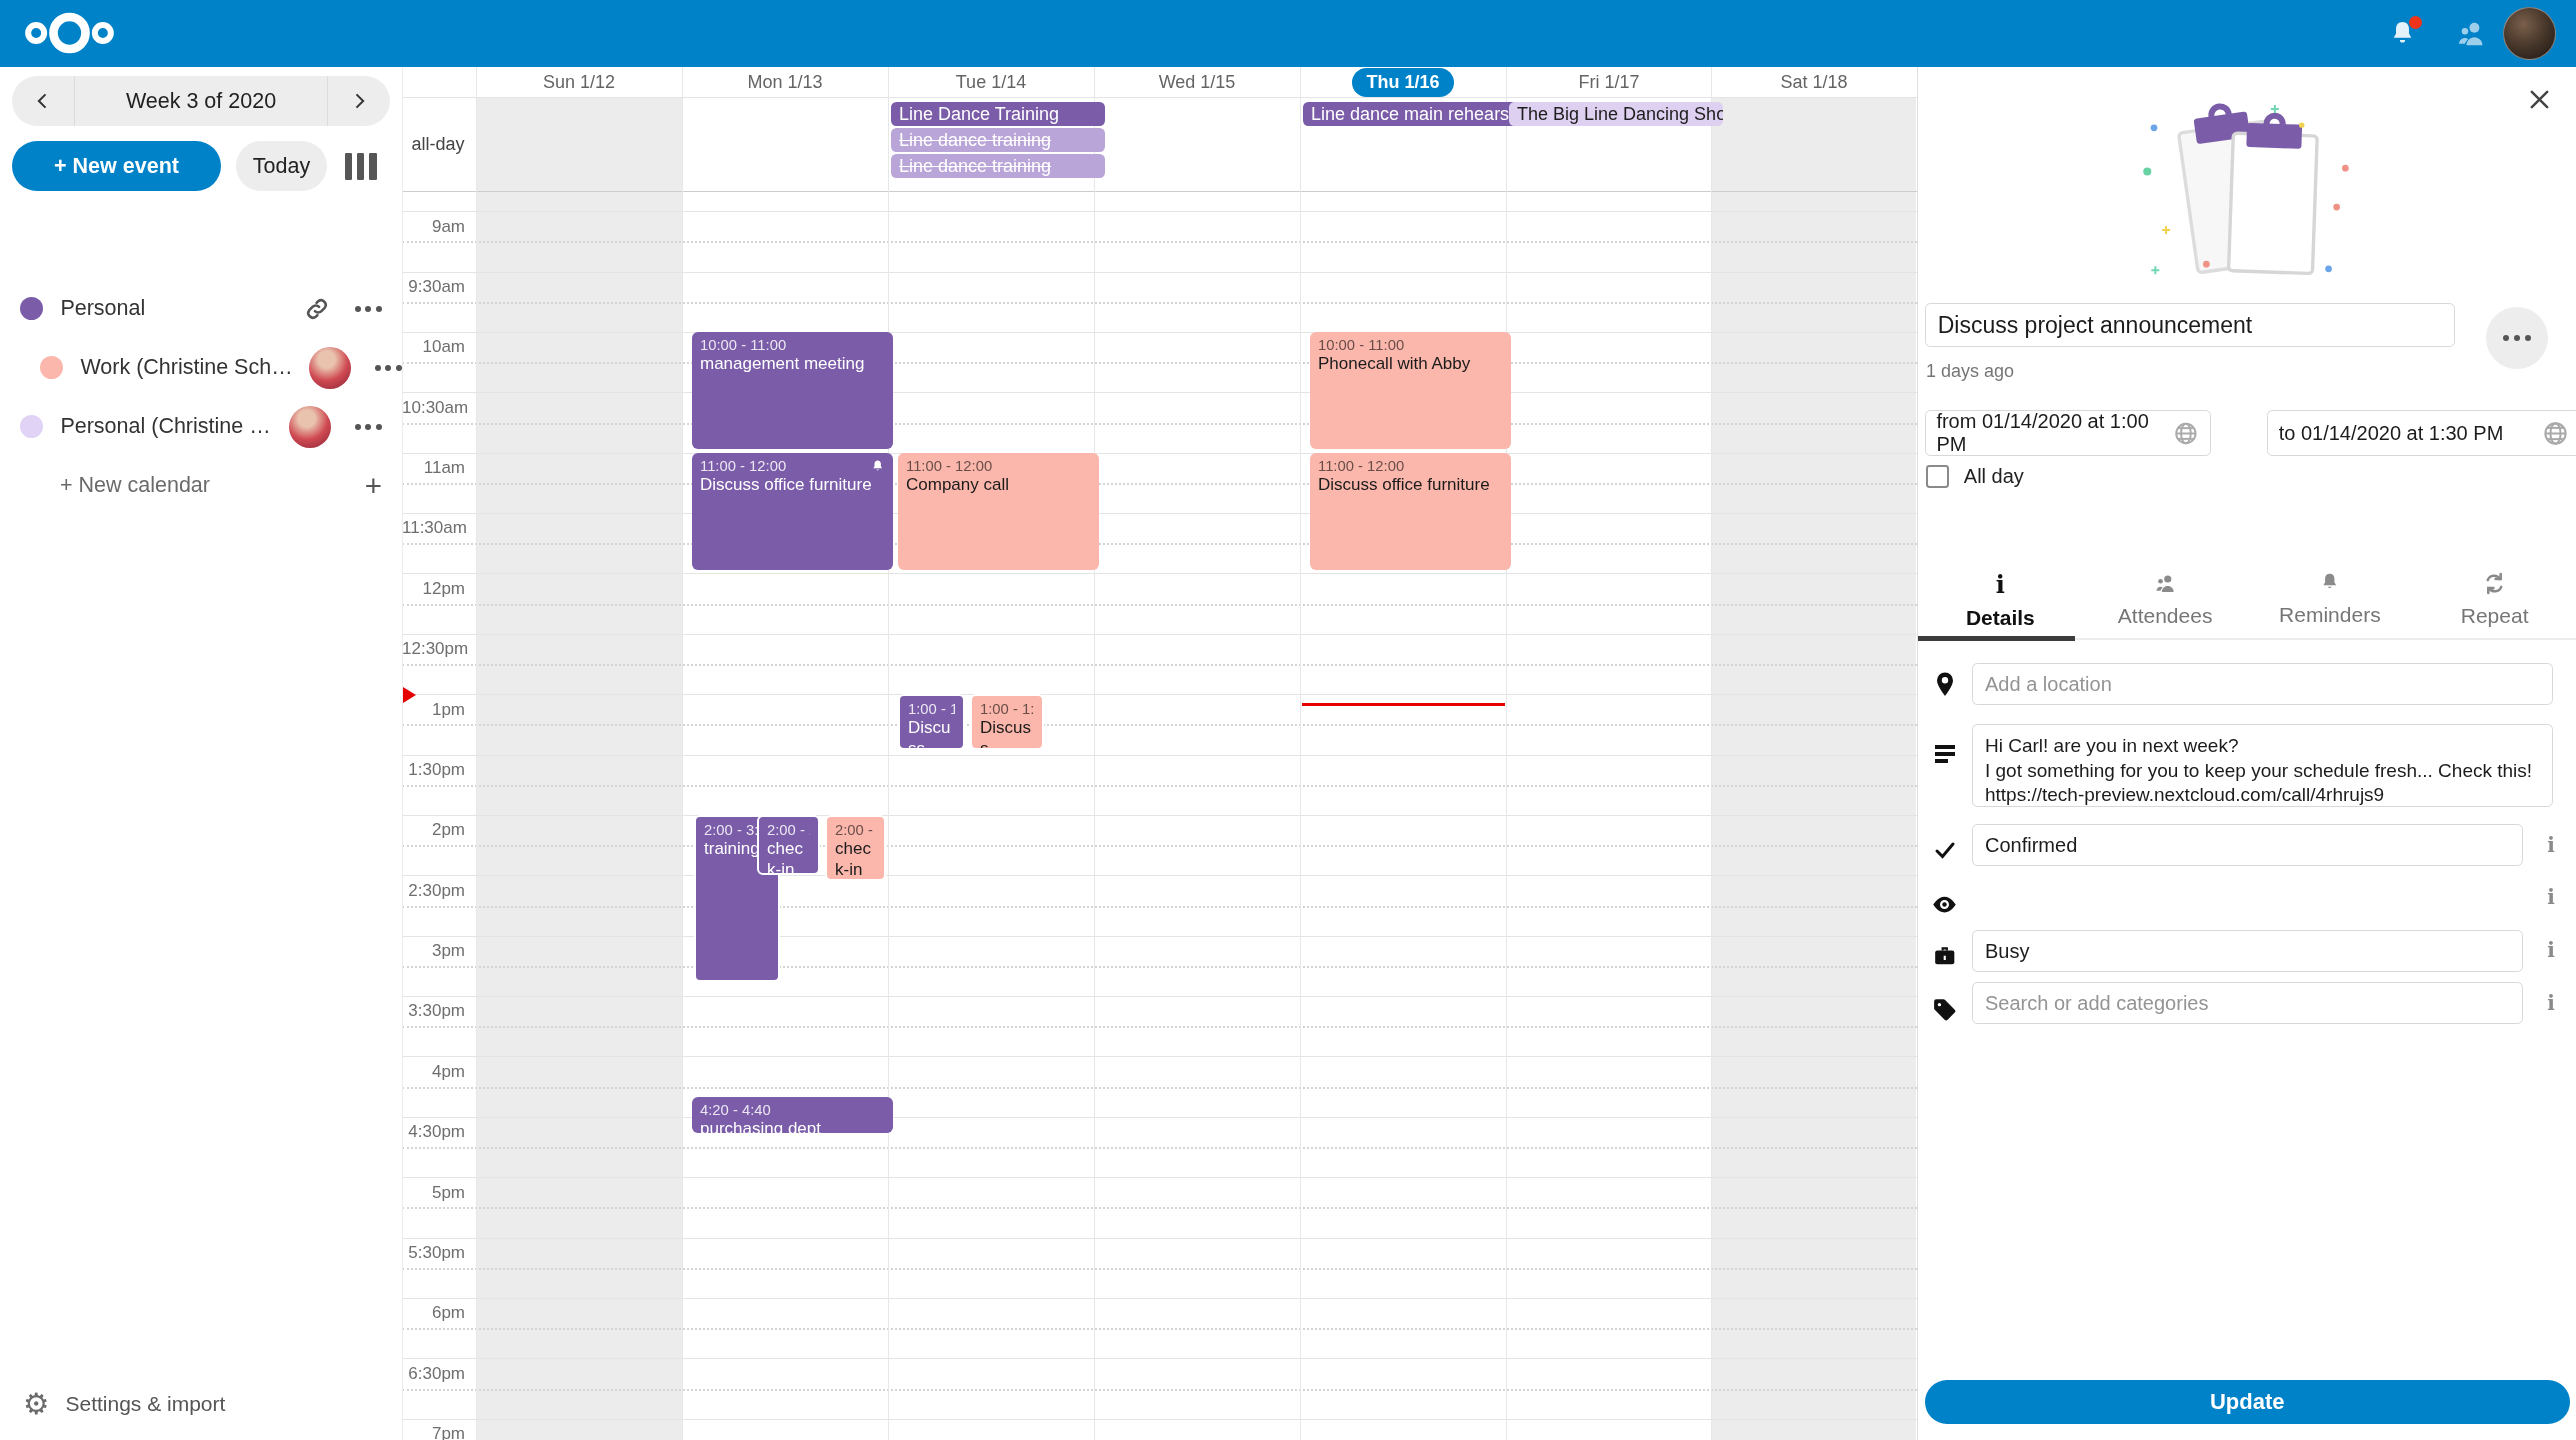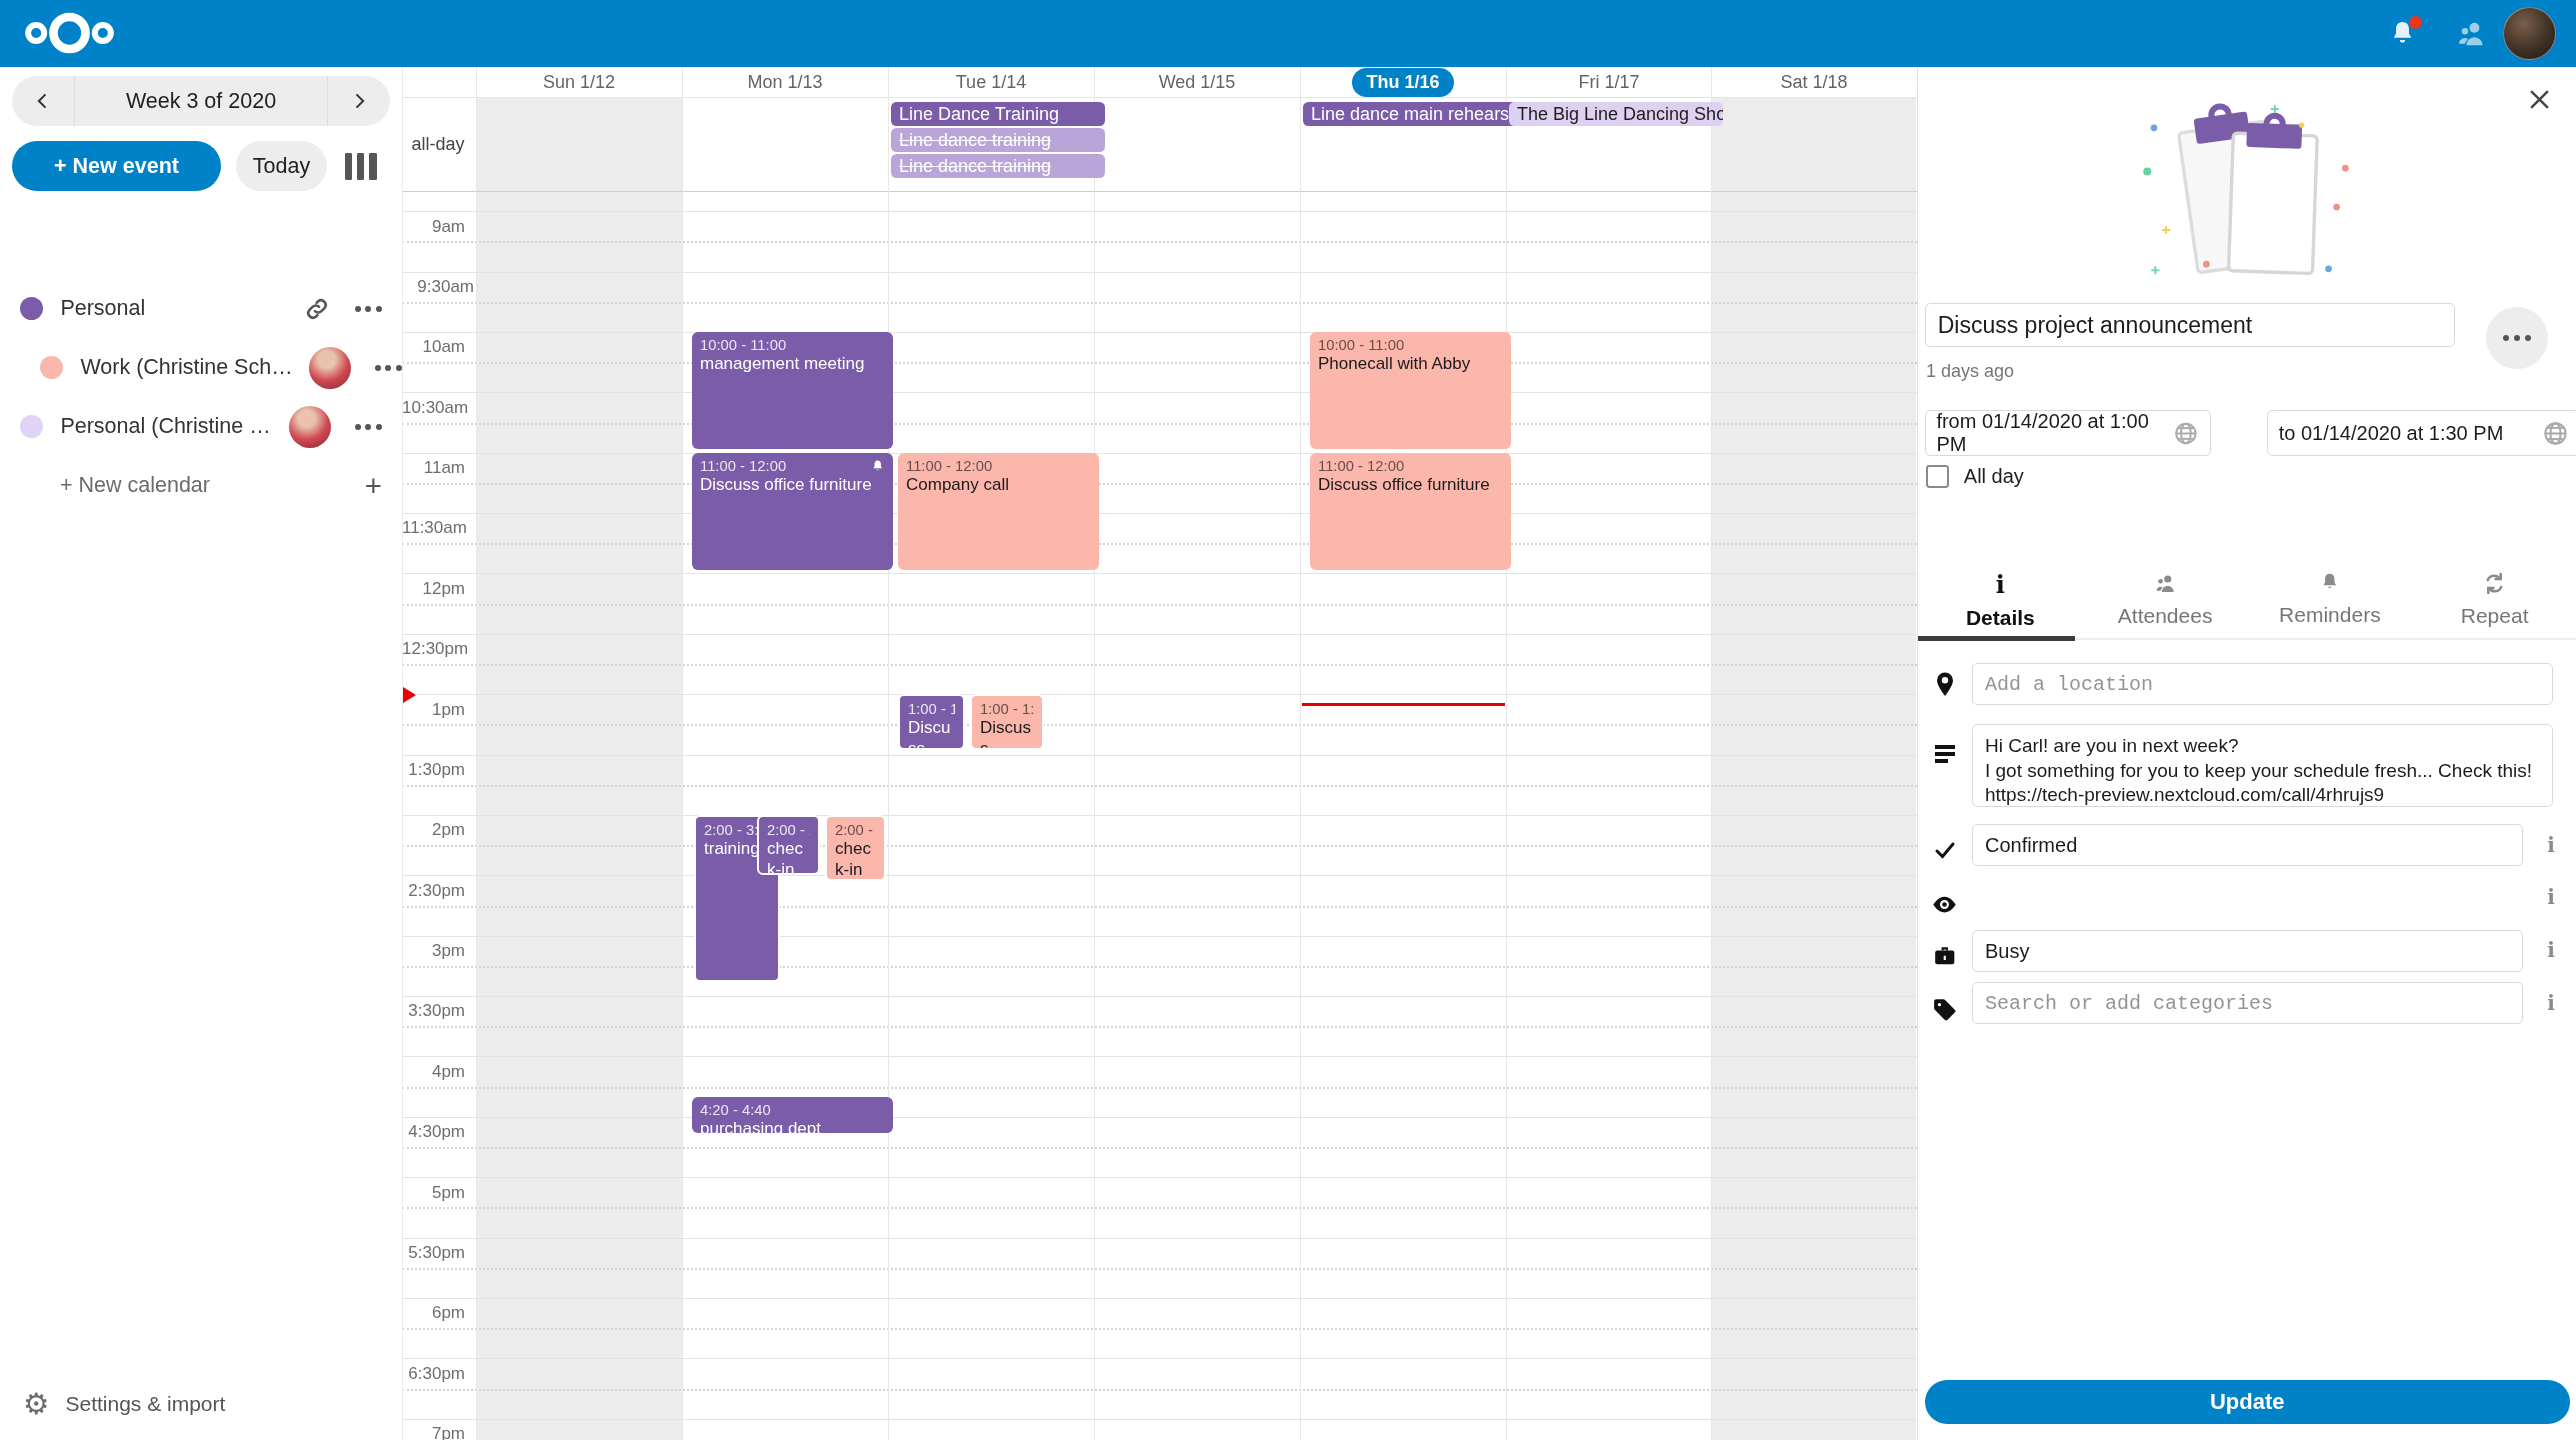--- a/index.html
+++ b/index.html
@@ -88,21 +88,21 @@
   .allday-text{font-size:20px;color:#222;}
   .tabs{position:absolute;left:0;top:498px;width:659px;height:74px;display:flex;}
   .tab{flex:1;display:flex;flex-direction:column;align-items:center;justify-content:flex-start;gap:6.7px;padding-top:5.4px;}
   .tab .lbl{font-size:21px;color:#767676;}
   .tab.active .lbl{color:#111;font-weight:bold;}
   .tab-underline{position:absolute;left:0;top:571px;width:659px;height:2px;background:#ededed;}
   .tab-underline-active{position:absolute;left:0;top:569px;width:157px;height:4.7px;background:#3c3c3c;}
   .fld-icon{position:absolute;left:12px;width:29.5px;display:flex;justify-content:center;}
   .fld{position:absolute;left:54px;border:1.3px solid #d8d8d8;border-radius:5.4px;box-sizing:border-box;
       display:flex;align-items:center;padding:0 12px;font-size:20px;color:#1c1c1c;background:#fff;}
-  .fld.ph{color:#949494;font-family:Liberation Mono, monospace;}
+  .fld.ph{color:#949494;}
   .desc{align-items:flex-start;padding-top:9.4px;font-size:19px;line-height:1.28;white-space:pre-line;color:#1c1c1c;}
   .info-i{position:absolute;right:13.4px;width:23px;text-align:center;font-family:"DejaVu Serif",serif;
       font-weight:bold;font-size:20px;color:#8a8a8a;}
   .btn-update{position:absolute;left:6.7px;bottom:17.4px;width:645px;height:44px;border-radius:23px;background:var(--brand,#0082c9);
       color:#fff;font-weight:bold;font-size:22px;display:flex;align-items:center;justify-content:center;}
   .clickable{cursor:pointer;}
 </style>
 </head>
 <body>
 
@@ -271,21 +271,21 @@
       <div class="day-head clickable" style="left: 486px; width: 206px;">Tue 1/14</div>
       <div class="day-head clickable" style="left: 692px; width: 206px;">Wed 1/15</div>
       <div class="day-head clickable" style="left: 898px; width: 206px;">
         <span class="today-pill">Thu 1/16</span>
       </div>
       <div class="day-head clickable" style="left: 1104px; width: 206px;">Fri 1/17</div>
       <div class="day-head clickable" style="left: 1309px; width: 206px;">Sat 1/18</div>
     </div>
   <div id="time-gutter">
       <div class="time-label" style="left: 0px; top: 150px;">9am</div>
-      <div class="time-label" style="left: 9px; top: 210px;">9:30am</div>
+      <div class="time-label" style="left: 0px; top: 210px;">9:30am</div>
       <div class="time-label" style="left: 0px; top: 270px;">10am</div>
       <div class="time-label" style="left: 0px; top: 331px;">10:30am</div>
       <div class="time-label" style="left: 0px; top: 391px;">11am</div>
       <div class="time-label" style="left: 0px; top: 451px;">11:30am</div>
       <div class="time-label" style="left: 0px; top: 512px;">12pm</div>
       <div class="time-label" style="left: 0px; top: 572px;">12:30pm</div>
       <div class="time-label" style="left: 0px; top: 633px;">1pm</div>
       <div class="time-label" style="left: 0px; top: 693px;">1:30pm</div>
       <div class="time-label" style="left: 0px; top: 753px;">2pm</div>
       <div class="time-label" style="left: 0px; top: 814px;">2:30pm</div>

